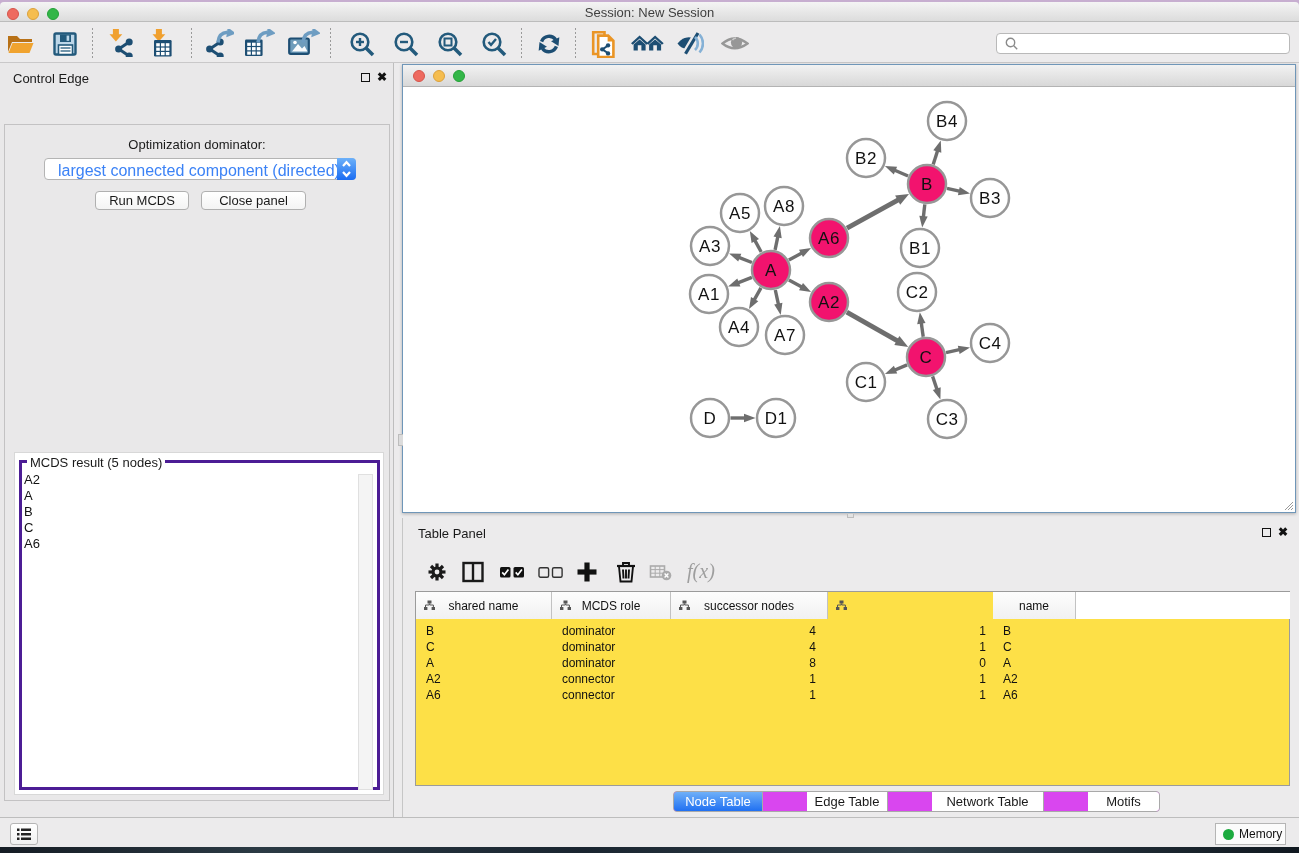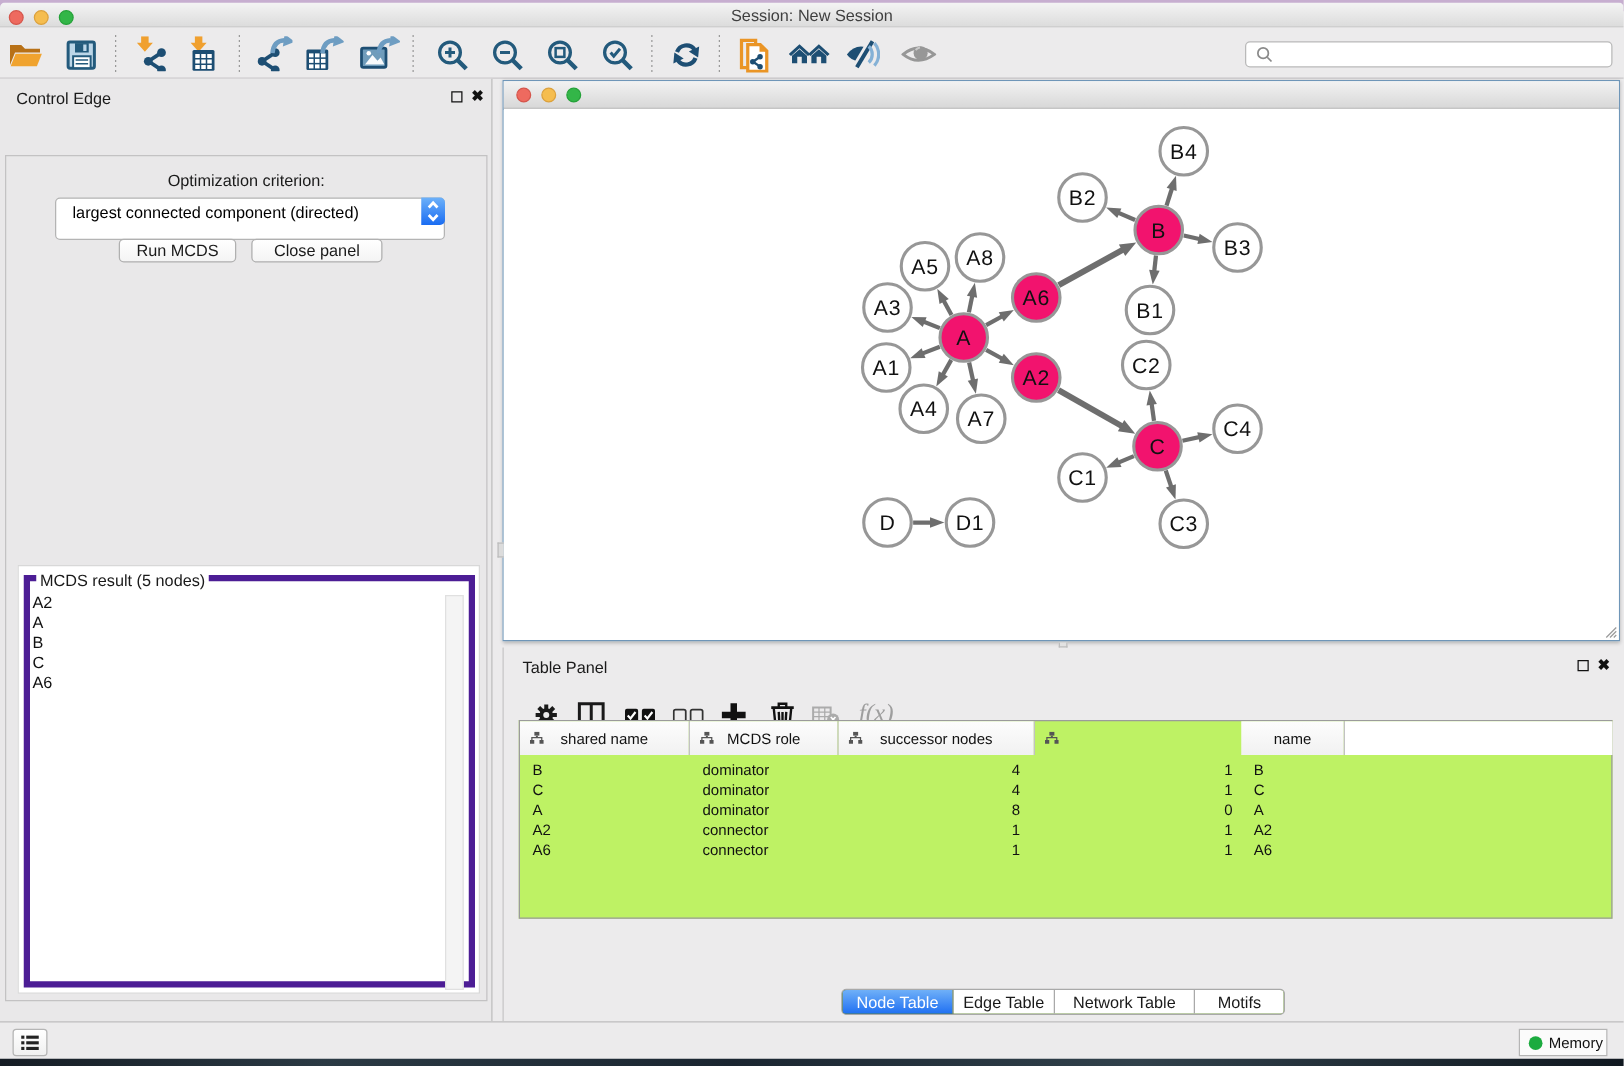--- a/index.html
+++ b/index.html
@@ -32,32 +32,32 @@
 #tabs { position:absolute; left:78px; top:33px; height:21px; display:flex;
   border:1px solid #a9a9a9; border-radius:4px; overflow:hidden; background:#fff; }
 #tabs .tab { font-size:13px; color:#1a1a1a; padding-top:2px; height:19px; text-align:center;
   border-right:1px solid #a9a9a9; background:#fff; }
 #tabs .tab.last { border-right:none; }
 #tabs .tab.sel { background:linear-gradient(180deg,#6fb0f8,#2070f2); color:#fff; }
 #cpcontent { position:absolute; left:4px; top:61px; width:386px; height:677px;
   border:1px solid #c3c2c3; background:#e9e8e9; }
 #optlabel { position:absolute; left:0; width:100%; top:12px; text-align:center;
   font-size:13px; color:#1a1a1a; }
-#dropdown { position:absolute; left:39px; top:33px; width:312px; height:34px;
-  background:#fff; border:1px solid #b4b4b4; border-radius:4px; font-size:13px;
-  color:#000000; padding:3px 0 0 13px; }
+#dropdown { position:absolute; left:39px; top:33px; width:312px; height:22px;
+  background:#fff; border:1px solid #b4b4b4; border-radius:4px; font-size:16px;
+  color:#3b82f6; padding:3px 0 0 13px; }
 #dropdown .stepper { position:absolute; right:-1px; top:-1px; width:19px; height:22px;
   background:linear-gradient(180deg,#6db1f9,#1a6cf2); border-radius:0 4px 4px 0; }
 .btn { position:absolute; top:66px; height:19px; background:linear-gradient(180deg,#ffffff,#f4f4f4);
   border:1px solid #b0b0b0; border-radius:4px; font-size:13px; color:#1a1a1a;
   text-align:center; padding-top:1px; }
 #resultbox { position:absolute; left:9px; top:327px; width:370px; height:343px;
   background:#fff; border:1px solid #d8d8d8; }
 #fieldset { position:absolute; left:4px; top:7px; width:361px; height:330px;
-  border:5px solid #4c1d95;padding-left:28px; }
+  border:3px solid #4c1d95;padding-left:28px; }
 #fieldlegend { position:absolute; left:5px; top:-8px; background:#fff; padding:0 3px;
   font-size:13px; color:#1a1a1a; }
 #resultlist { position:absolute; left:2px; top:9px; font-size:13px; color:#111; line-height:16px; }
 #resscroll { position:absolute; right:4px; top:11px; width:15px; height:316px;
   background:#f4f4f4; border:1px solid #e0e0e0; }
 
 
 #statusbar { left:0; top:817px; width:1299px; height:30px; background:#ecebec;
   border-top:1px solid #bdbdbd; }
 #hambtn { position:absolute; left:10px; top:5px; width:28px; height:22px;
@@ -73,28 +73,28 @@
 #netwin { left:402px; top:64px; width:894px; height:449px; background:#fff;
   border:1px solid #6f96b8; box-shadow:0 1px 3px rgba(0,0,0,0.25); }
 #nwtitle { position:absolute; left:0; top:0; width:100%; height:22px;
   background:linear-gradient(180deg,#f2f2f2,#d8d8d8); border-bottom:1px solid #b3b3b3; }
 #nwtitle .title { position:absolute; left:0; right:0; top:4px; text-align:center;
   font-size:13px; color:#2e2e2e; }
 #canvas { position:absolute; left:0; top:23px; width:892px; height:424px; background:#fff; }
 
 
 #tablepanel { left:402px; top:518px; width:897px; height:299px; background:#ecebec; border-left:1px solid #c6c6c6; }
-#tptable { position:absolute; left:12px; top:58px; width:875px; height:159px;
-  background:#bef264; border:1px solid #9b9b9b; }
+#tptable { position:absolute; left:12px; top:73px; width:875px; height:195px;
+  background:#fde047; border:1px solid #9b9b9b; }
 .th { position:absolute; top:0; height:27px; border-right:1px solid #c2c2c2;
   background:linear-gradient(180deg,#fdfdfd,#f1f1f1); font-size:12px; color:#111;
   text-align:center; padding-top:7px; }
 .trow { position:absolute; font-size:12px; color:#111; height:16px; }
 #tabs2 { position:absolute; left:270px; top:273px; height:21px; display:flex;
-  border:1px solid #a9a9a9; border-radius:4px; overflow:hidden; background:#4d7c0f; }
+  border:1px solid #a9a9a9; border-radius:4px; overflow:hidden; background:#d946ef;gap:44px; }
 #tabs2 .tab { font-size:13px; color:#1a1a1a; padding-top:2px; height:19px; text-align:center;
   border-right:1px solid #a9a9a9; background:#fff; }
 #tabs2 .tab.last { border-right:none; }
 #tabs2 .tab.sel { background:linear-gradient(180deg,#6fb0f8,#2070f2); color:#fff; }
 svg.ic { display:block; }
 </style>
 </head>
 <body>
 <div id="topstrip" class="abs"></div>
 <div id="titlebar" class="abs">
@@ -266,21 +266,21 @@
       <line x1="9.8" y1="9.8" x2="13.2" y2="13.2" stroke="#8a8a8a" stroke-width="1.4"></line>
     </svg>
   </div>
 </div>
 
 <div id="leftpanel" class="abs">
   <div class="panelhdr" style="position:absolute;left:13px;top:8px;">Control Edge</div>
   <div class="sqicon" style="left:361px;top:10px;"></div>
   <div class="xicon" style="left:377px;top:7px;">✖</div>
   <div id="cpcontent">
-    <div id="optlabel">Optimization criterion:</div>
+    <div id="optlabel">Optimization dominator:</div>
     <div id="dropdown">largest connected component (directed)
       <div class="stepper">
         <svg class="ic" width="19" height="22" viewBox="0 0 19 22">
           <path d="M6 8 L9.5 4.2 L13 8" fill="none" stroke="#fff" stroke-width="2.2"></path>
           <path d="M6 14 L9.5 17.8 L13 14" fill="none" stroke="#fff" stroke-width="2.2"></path>
         </svg>
       </div>
     </div>
     <div class="btn" style="left:90px;width:94px;">Run MCDS</div>
     <div class="btn" style="left:196px;width:105px;">Close panel</div>

